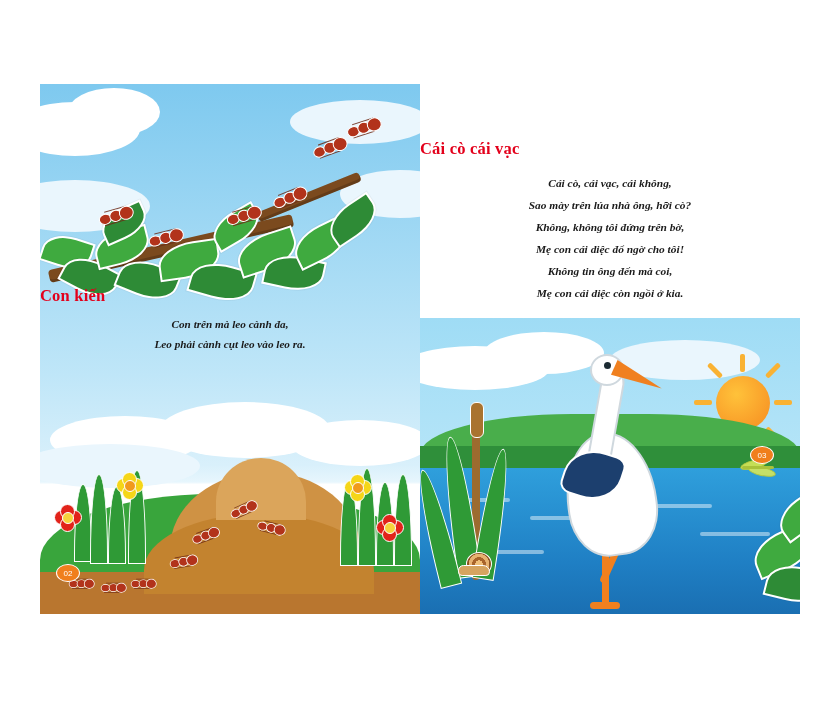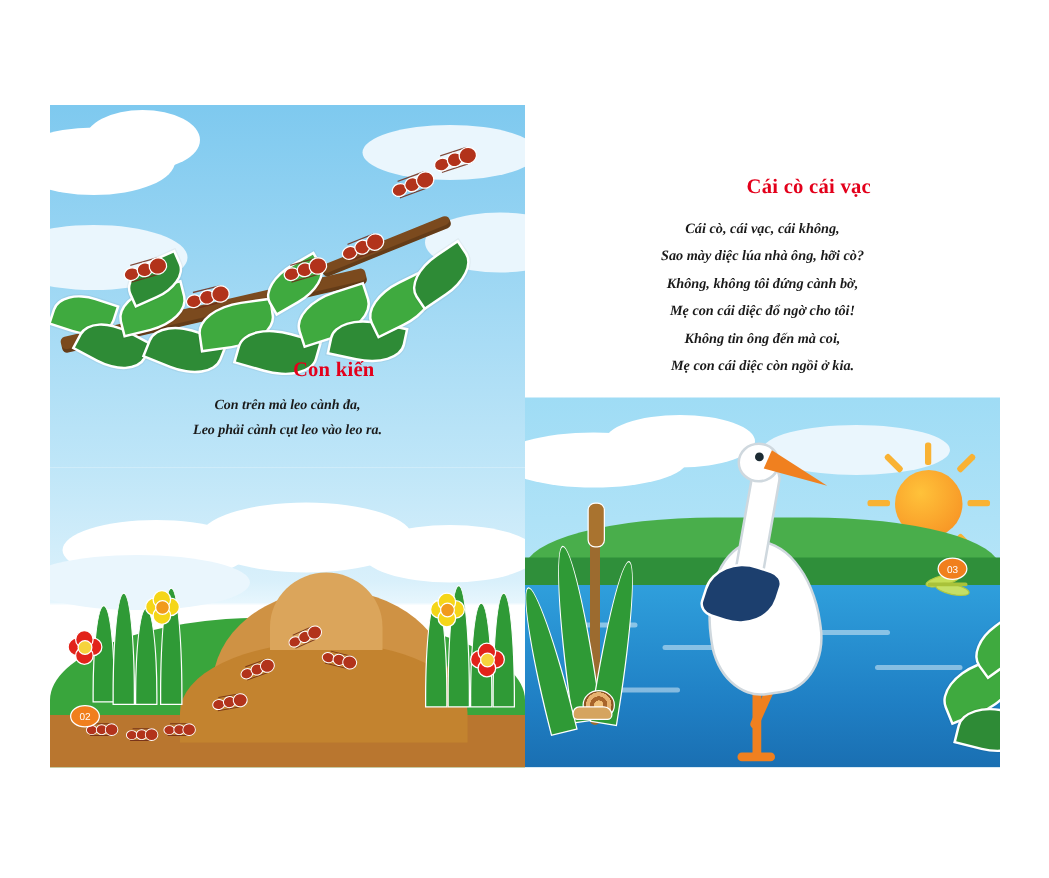--- a/index.html
+++ b/index.html
@@ -266,25 +266,23 @@
     width: 30px; height: 9px;
     background: #d5a45f;
     border: 1.5px solid #ffffff;
     border-radius: 8px 10px 6px 6px;
   }
 
   
   .poem-title {
     position: absolute;
     width: 100%;
-    text-align: center;
     color: #e3001b;
     font-weight: bold;
     font-family: "Liberation Serif", serif;
-    margin-left: 37px;
   }
   #left-title { top: 202px; font-size: 16.5px; letter-spacing: .2px; }
   #right-title { top: 55px; font-size: 16.5px; letter-spacing: .2px; }
   .poem-lines {
     position: absolute;
     width: 100%;
     text-align: center;
     font-style: italic;
     font-weight: bold;
     color: #1a1a1a;
@@ -479,22 +477,22 @@
     <div class="folio" style="left:16px; top:480px;">02</div>
   </div>
 
   <div class="page" id="right-page">
 
     <div class="sky" style="background:#ffffff;"></div>
 
     <div class="poem-title" id="right-title">Cái cò cái vạc</div>
     <div class="poem-lines" id="right-lines">
       <div>Cái cò, cái vạc, cái không,</div>
-      <div>Sao mày diệc lúa nhà ông, hỡi cò?</div>
-      <div>Không, không tôi đứng cành bờ,</div>
+      <div>Sao mày trên lúa nhà ông, hỡi cò?</div>
+      <div>Không, không tôi đứng trên bờ,</div>
       <div>Mẹ con cái diệc đổ ngờ cho tôi!</div>
       <div>Không tin ông đến mà coi,</div>
       <div>Mẹ con cái diệc còn ngồi ở kia.</div>
     </div>
 
     <div style="position:absolute; left:0; right:0; top:234px; bottom:0; overflow:hidden; background:linear-gradient(#9fdcf5,#cdeefb);">
       <div class="cloudband" style="left:-20px; top:28px; width:150px; height:44px;"></div>
       <div class="cloudband" style="left:64px; top:14px; width:120px; height:42px;"></div>
       <div class="cloudband soft" style="left:190px; top:22px; width:150px; height:40px;"></div>
 

